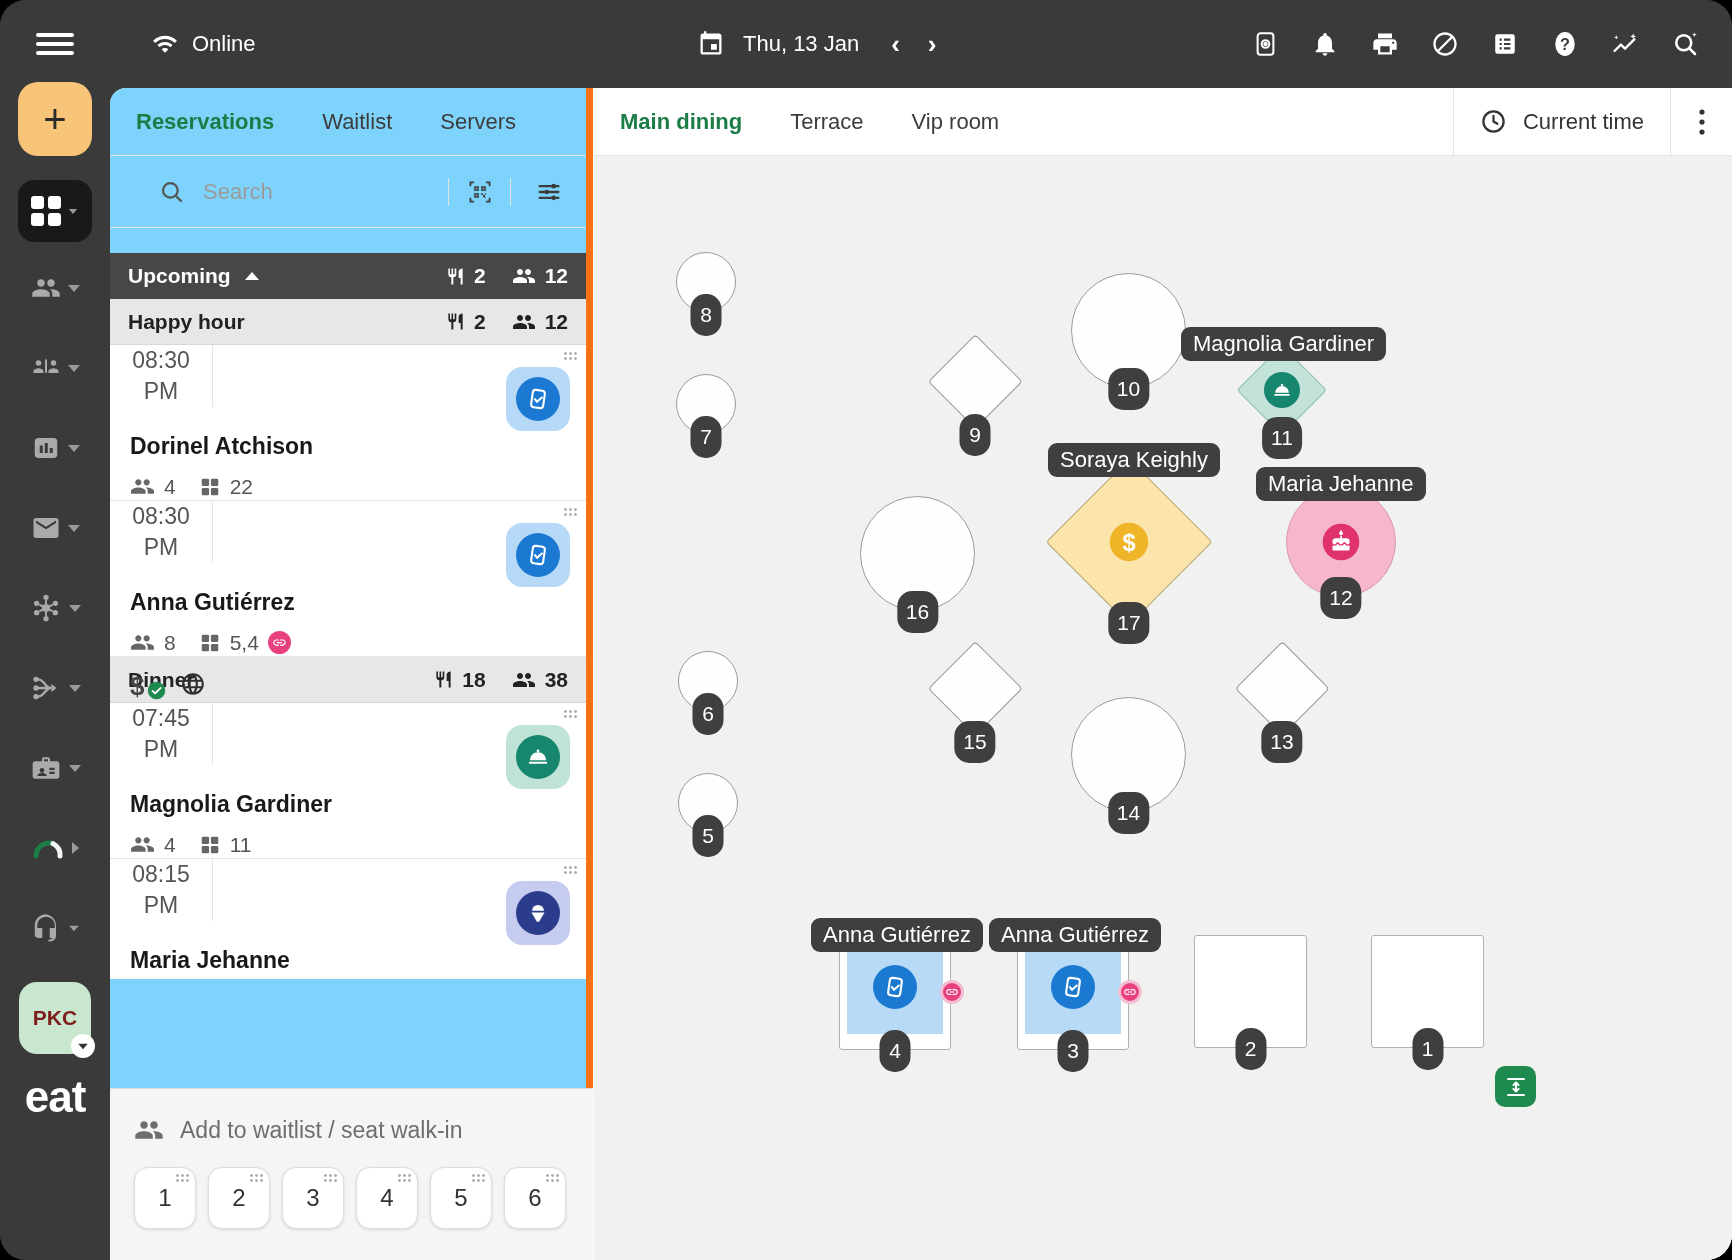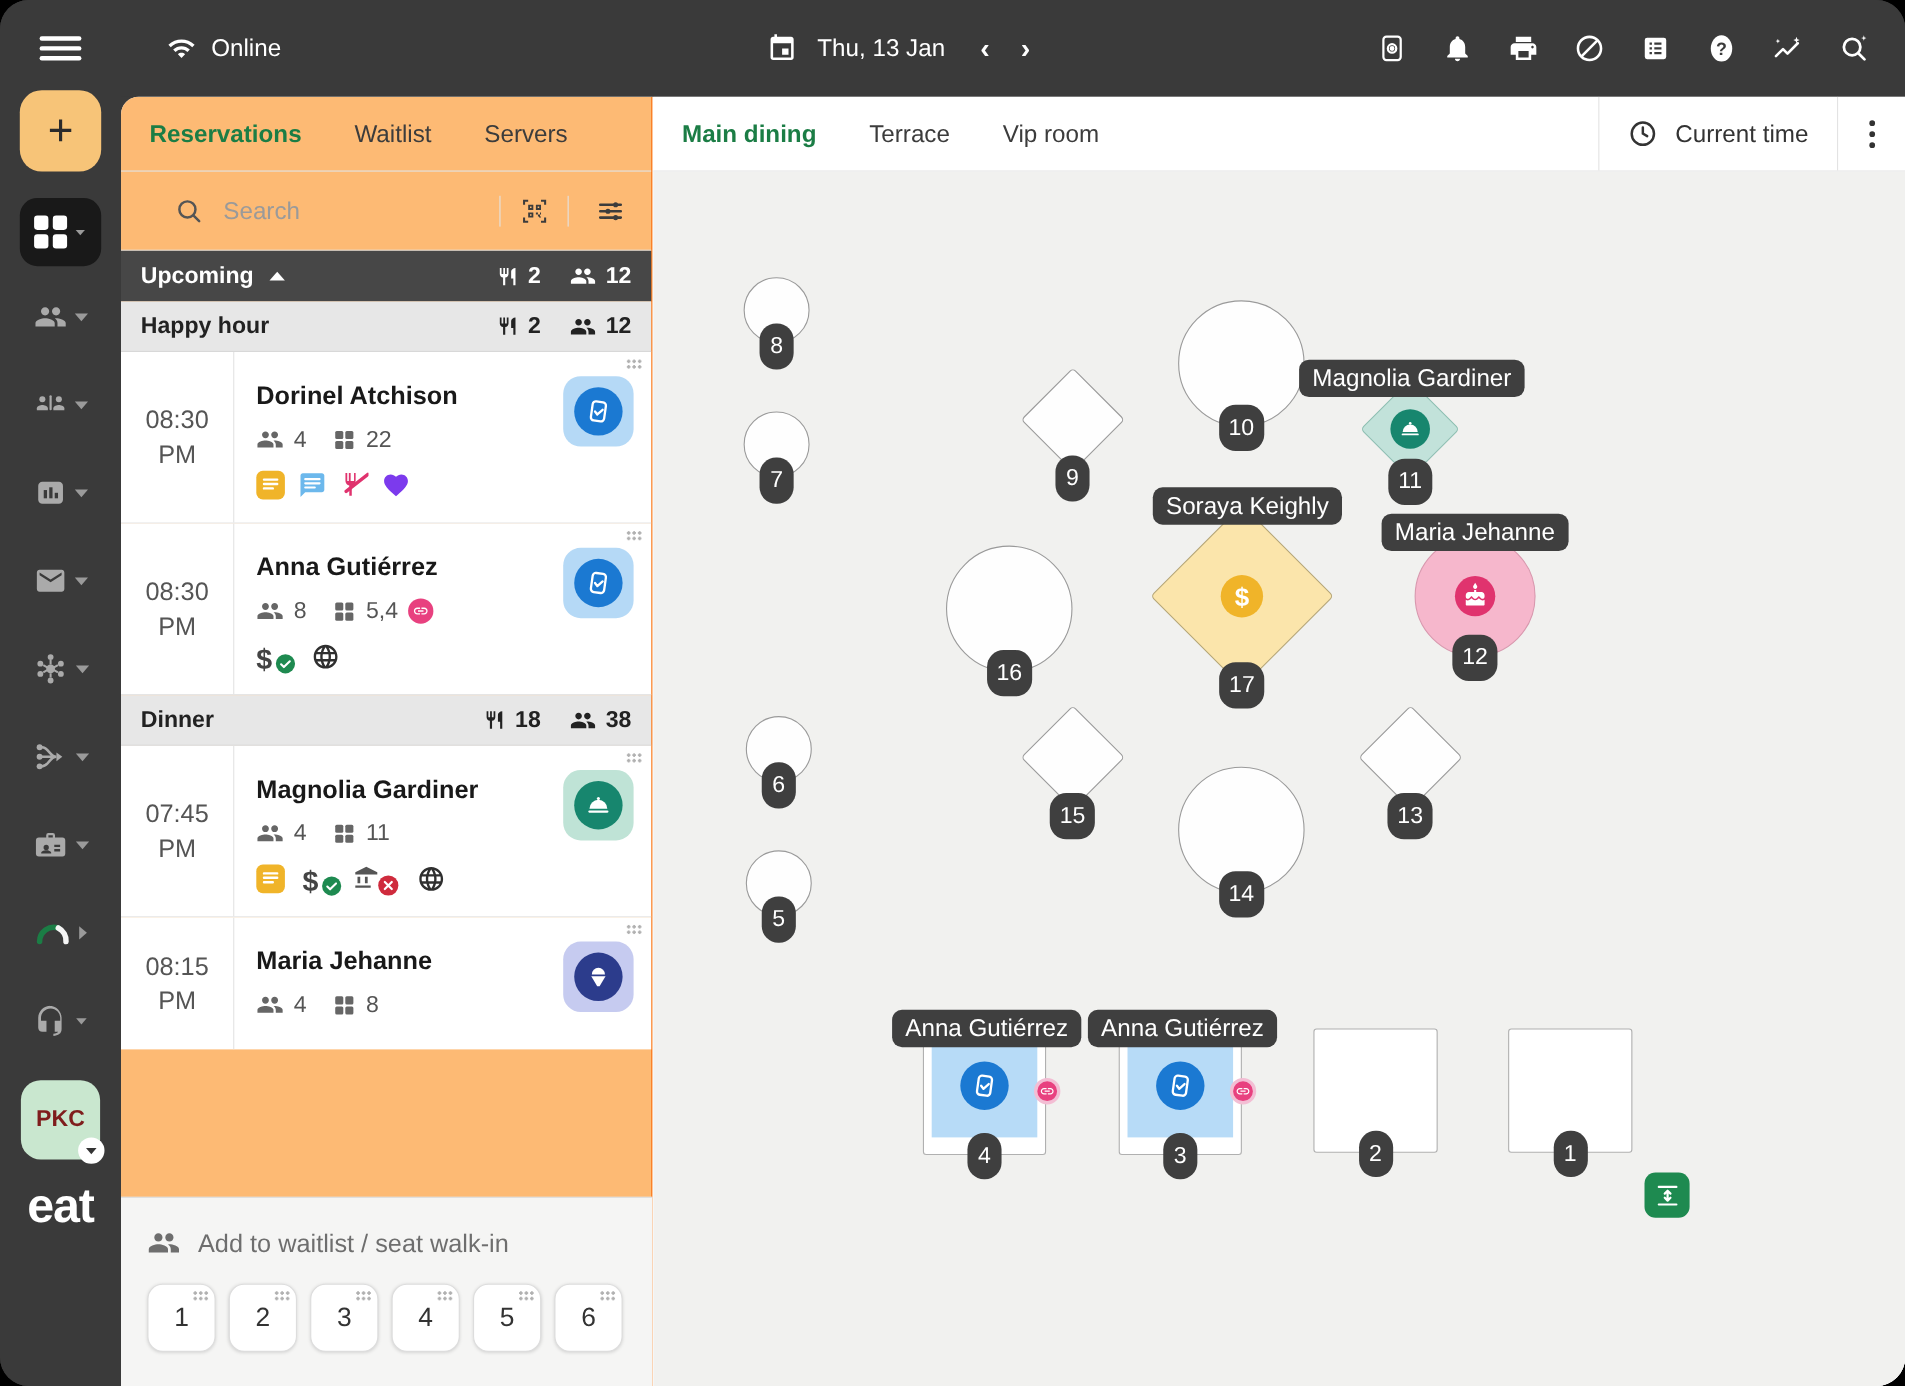--- a/index.html
+++ b/index.html
@@ -29,37 +29,37 @@
   .tb-date{position:absolute;left:587px;display:flex;align-items:center;gap:18px;font-size:22px;}
   .tb-chevs{display:flex;gap:28px;margin-left:14px;font-size:26px;font-weight:700;}
   .tb-icons{position:absolute;right:28px;display:flex;align-items:center;gap:22px;}
   .tb-icons .ic{width:38px;height:38px;display:flex;align-items:center;justify-content:center;}
   svg{display:block;}
 
   
   .content{position:absolute;left:110px;top:88px;width:1622px;height:1172px;background:#fff;border-top-left-radius:16px;overflow:hidden;}
 
   
-  .lpanel{position:absolute;left:0;top:0;width:483px;height:1172px;border-right:1px solid #f97316;background:#fdba74;}
+  .lpanel{position:absolute;left:0;top:0;width:483px;height:1172px;border-right:7px solid #f97316;background:#7dd3fc;}
   .ltabs{height:68px;display:flex;align-items:center;gap:48px;padding-left:26px;border-bottom:1px solid #e3e3e3;font-size:22px;color:#3c3c3c;}
   .ltabs .tab.active{color:#1b7d45;font-weight:700;}
   .searchrow{height:72px;display:flex;align-items:center;border-bottom:1px solid #e3e3e3;padding-left:28px;}
   .searchbox{flex:1;display:flex;align-items:center;gap:16px;padding-left:20px;}
   .searchbox input{border:none;outline:none;font-size:22px;color:#333;width:200px;background:transparent;}
   .searchbox input::placeholder{color:#9a9a9a;}
   .icell{width:62px;border-left:1px solid #e3e3e3;display:flex;align-items:center;justify-content:center;color:#3c3c3c;}
   .icell.wide{width:76px;}
 
-  .sec-hdr{height:46px;background:#474747;color:#fff;display:flex;align-items:center;padding:0 18px;font-size:21px;font-weight:600;}
+  .sec-hdr{height:46px;background:#474747;color:#fff;display:flex;align-items:center;padding:0 18px;font-size:21px;font-weight:600;margin-top:25px;}
   .sec-hdr .chev{margin-left:14px;width:0;height:0;border-left:7px solid transparent;border-right:7px solid transparent;border-bottom:8px solid #fff;}
   .sub-hdr{height:46px;background:#e7e7e7;color:#222;display:flex;align-items:center;padding:0 18px;font-size:21px;font-weight:600;border-bottom:1px solid #d8d8d8;}
   .counts{margin-left:auto;display:flex;align-items:center;gap:9px;font-weight:600;font-size:21px;}
   .counts .gap{width:8px;}
 
-  .card{position:relative;display:flex;border-bottom:1px solid #e3e3e3;background:#fff;}
+  .card{position:relative;display:flex;border-bottom:1px solid #e3e3e3;background:#fff;flex-direction:column;}
   .card .timecell{width:103px;border-right:1px solid #e3e3e3;display:flex;flex-direction:column;align-items:center;justify-content:center;color:#555;font-size:23px;line-height:1.35;}
   .card .bodycell{flex:1;padding:26px 0 0 20px;position:relative;}
   .card .gname{font-size:23px;font-weight:700;color:#191919;}
   .meta{display:flex;align-items:center;gap:9px;margin-top:14px;color:#555;font-size:21px;}
   .meta .mic{color:#666;}
   .tags{display:flex;align-items:center;gap:12px;margin-top:16px;}
   .status{position:absolute;right:16px;top:22px;width:64px;height:64px;border-radius:16px;display:flex;align-items:center;justify-content:center;}
   .status.blue{background:#b5d9f6;}
   .status.mint{background:#bfe3d6;}
   .status.peri{background:#c6cbf0;}

